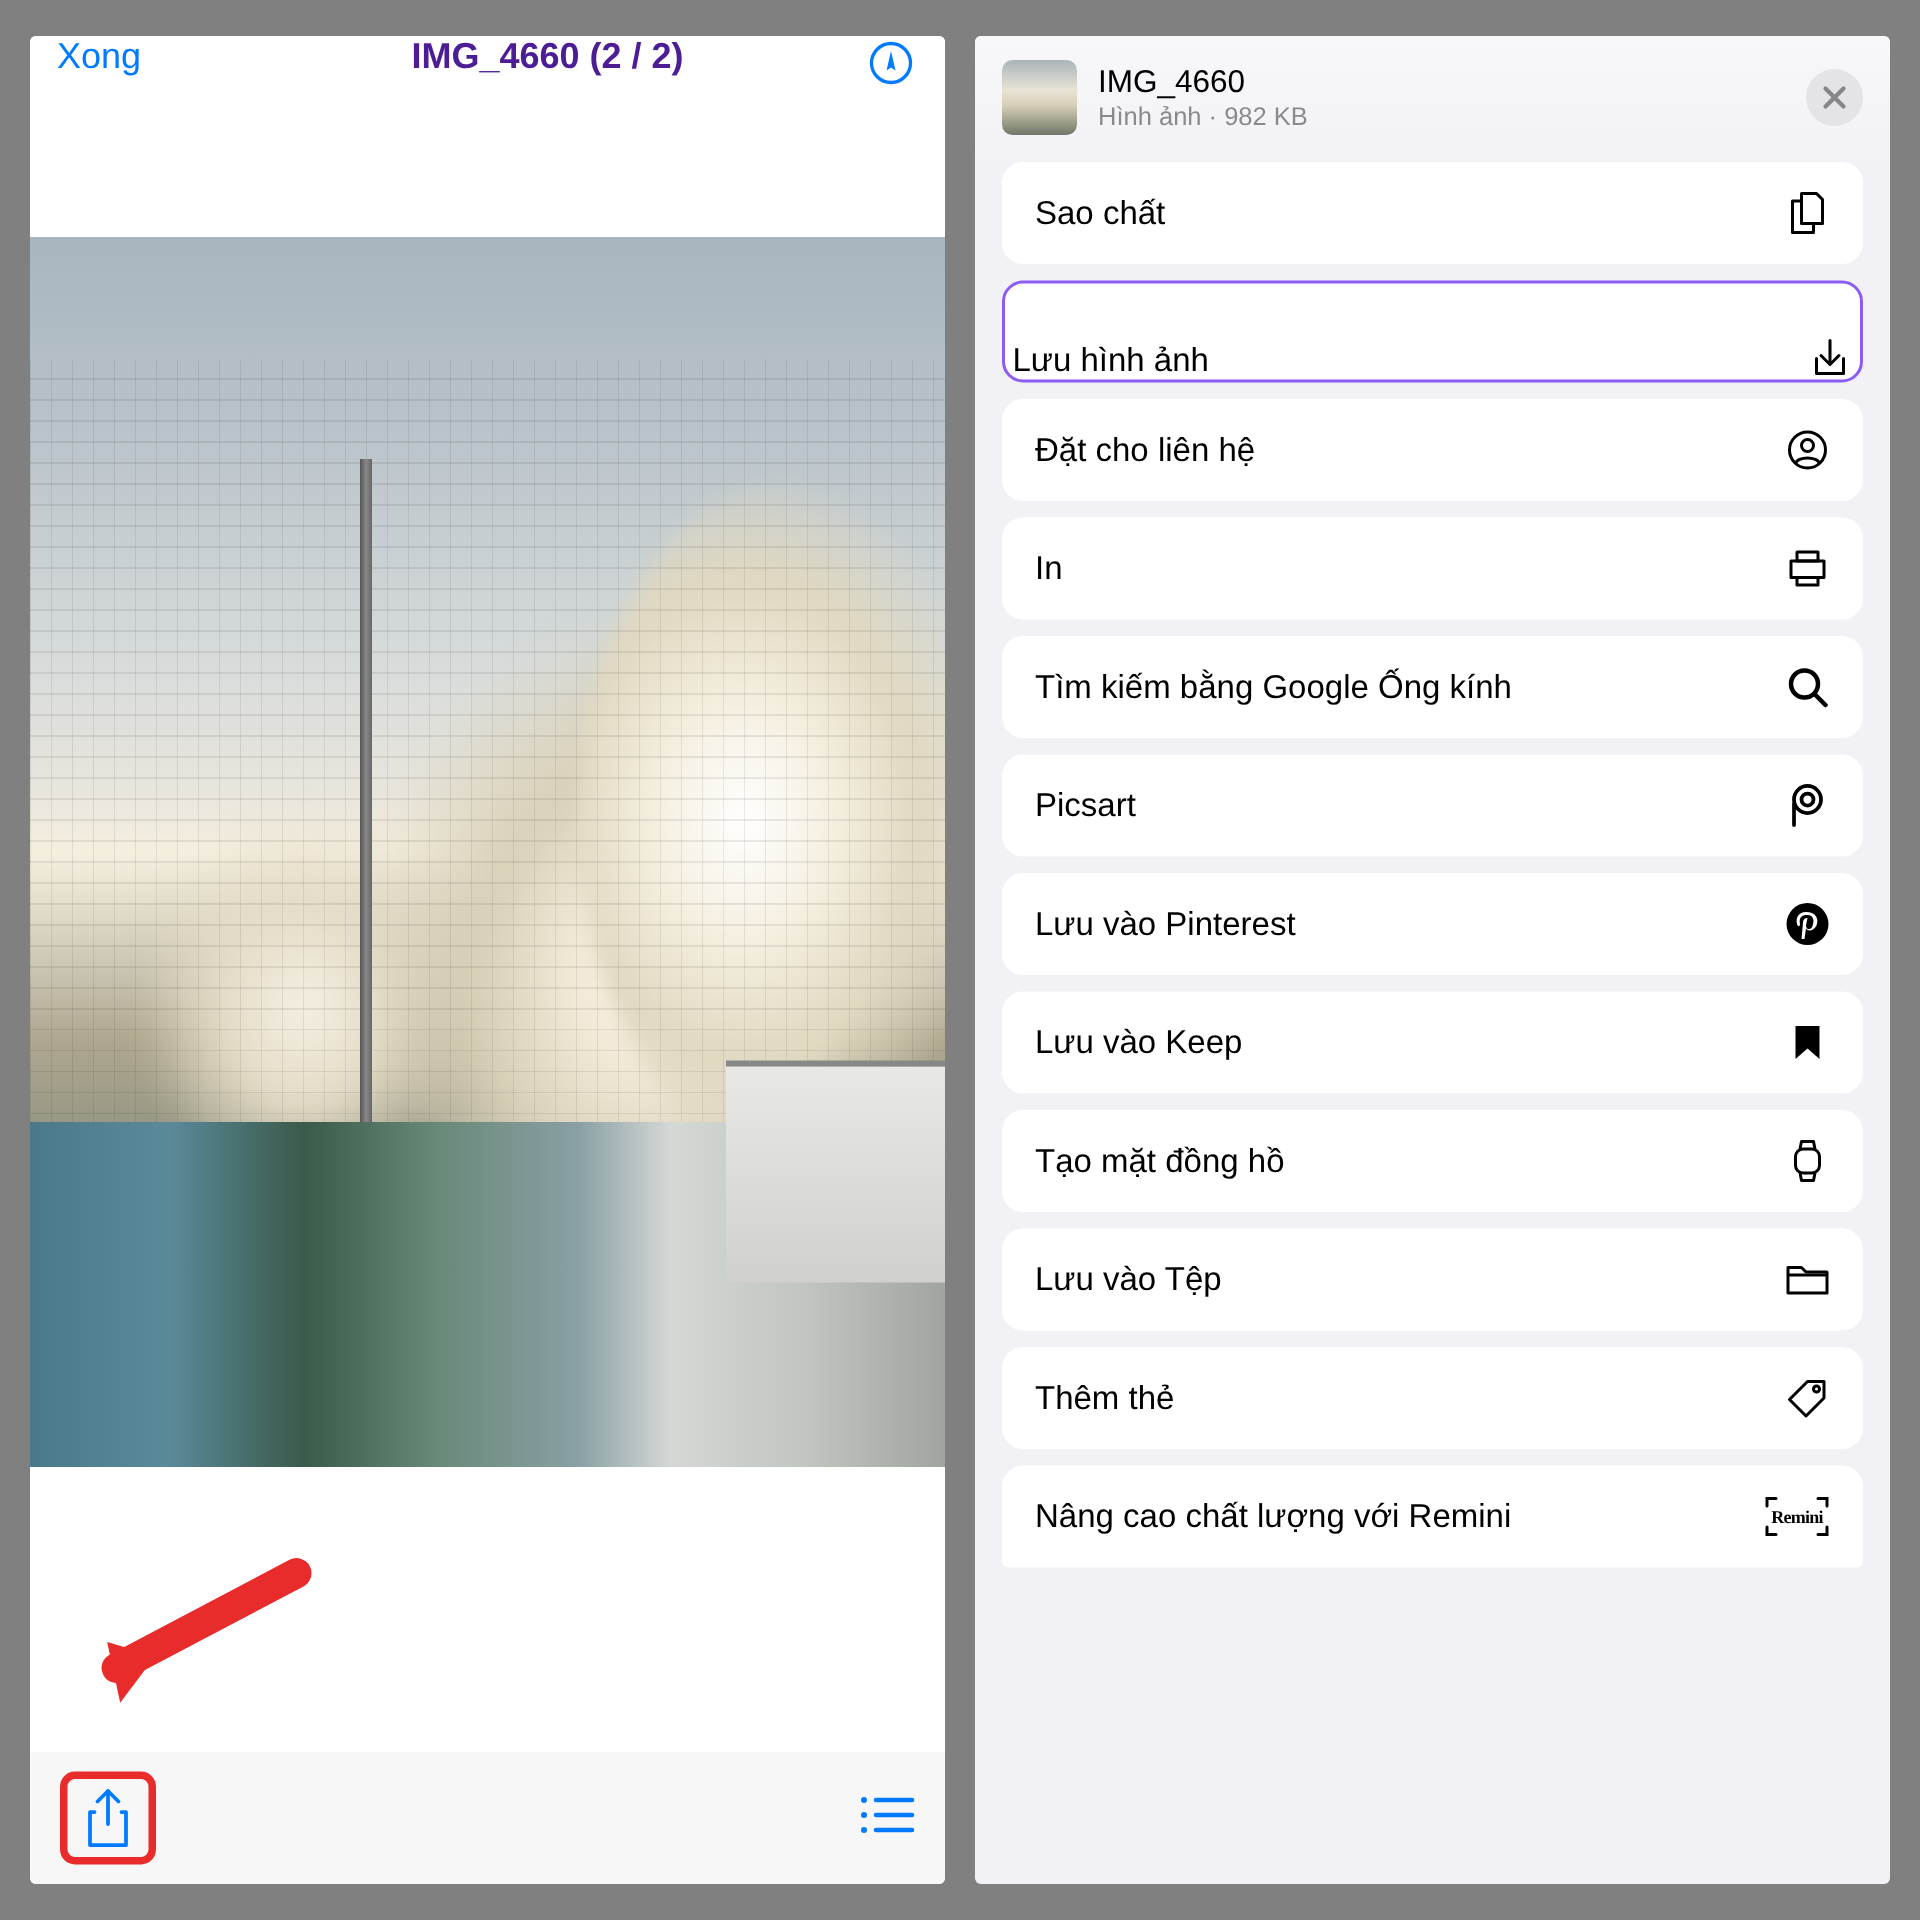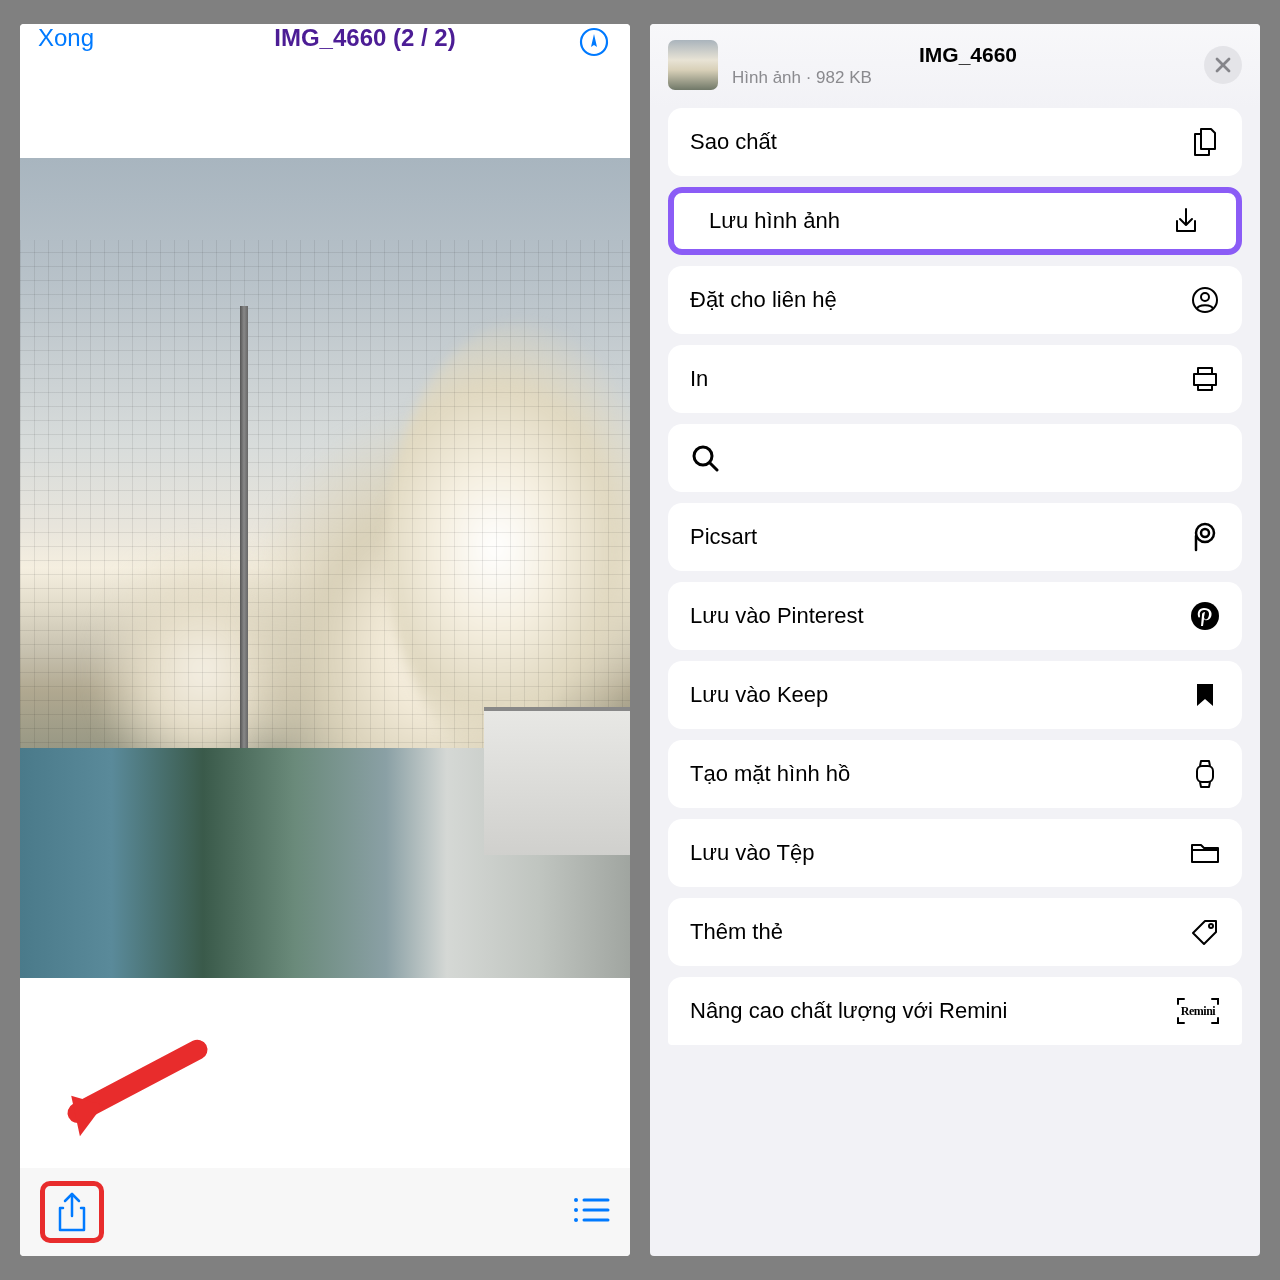--- a/index.html
+++ b/index.html
@@ -161,21 +161,21 @@
   }
   .thumb {
     width: 50px;
     height: 50px;
     border-radius: 7px;
     background: linear-gradient(to bottom, #aab4bc 0%, #e8e3d5 40%, #d8d0b8 60%, #707868 100%);
     margin-right: 14px;
     flex-shrink: 0;
   }
   .sheet-info { flex: 1; }
-  .sheet-title { font-size: 21px; font-weight: 700; color: #000; text-align: center; }
+  .sheet-title { font-size: 21px; font-weight: 400; color: #000; }
   .sheet-sub { font-size: 17px; color: #8a8a8e; margin-top: 1px; }
   .close-btn {
     width: 38px; height: 38px;
     border-radius: 50%;
     background: #e4e4e8;
     display: flex;
     align-items: center;
     justify-content: center;
     color: #858589;
   }
@@ -188,22 +188,23 @@
     height: 68px;
     display: flex;
     align-items: center;
     justify-content: space-between;
     padding: 0 22px;
     margin-bottom: 11px;
     font-size: 22px;
     color: #000;
   }
   .menu-item.highlighted {
-    border: 6px solid #8b5cf6;
-    padding: 0 35px;
+    border: 2px solid #8b5cf6;
+    padding: 0 5px;
+    align-items: flex-end;
   }
   .menu-item.last { margin-bottom: 0; border-bottom-left-radius: 4px; border-bottom-right-radius: 4px;}
   .menu-icon {
     width: 30px;
     display: flex;
     align-items: center;
     justify-content: center;
   }
   .remini-text {
     font-size: 12px;
@@ -326,20 +327,21 @@
       <span class="menu-icon">
         <svg width="28" height="26" viewBox="0 0 28 26" fill="none" stroke="#000" stroke-width="2" stroke-linejoin="round">
           <rect x="7" y="2" width="14" height="6"></rect>
           <path d="M3 8 L25 8 L25 19 L21 19 L21 24 L7 24 L7 19 L3 19 Z"></path>
           <line x1="7" y1="19" x2="21" y2="19"></line>
         </svg>
       </span>
     </div>
 
     <div class="menu-item">
+      <span>Tìm kiếm bằng Google Ống kính</span>
       <span class="menu-icon">
         <svg width="28" height="28" viewBox="0 0 28 28" fill="none" stroke="#000" stroke-width="3" stroke-linecap="round">
           <circle cx="12" cy="12" r="9"></circle>
           <line x1="19" y1="19" x2="26" y2="26"></line>
         </svg>
       </span>
     </div>
 
     <div class="menu-item">
       <span>Picsart</span>
@@ -366,21 +368,21 @@
       <span>Lưu vào Keep</span>
       <span class="menu-icon">
         <svg width="20" height="26" viewBox="0 0 20 26" fill="#000">
           <path d="M2 2 L18 2 L18 24 L10 17 L2 24 Z"></path>
         </svg>
       </span>
     </div>
 
 
     <div class="menu-item">
-      <span>Tạo mặt hình hồ</span>
+      <span>Tạo mặt đồng hồ</span>
       <span class="menu-icon">
         <svg width="22" height="30" viewBox="0 0 22 30" fill="none" stroke="#000" stroke-width="2" stroke-linejoin="round">
           <rect x="3" y="7" width="16" height="16" rx="5"></rect>
           <path d="M6 7 L7 2 L15 2 L16 7"></path>
           <path d="M6 23 L7 28 L15 28 L16 23"></path>
         </svg>
       </span>
     </div>
 
     <div class="menu-item">

